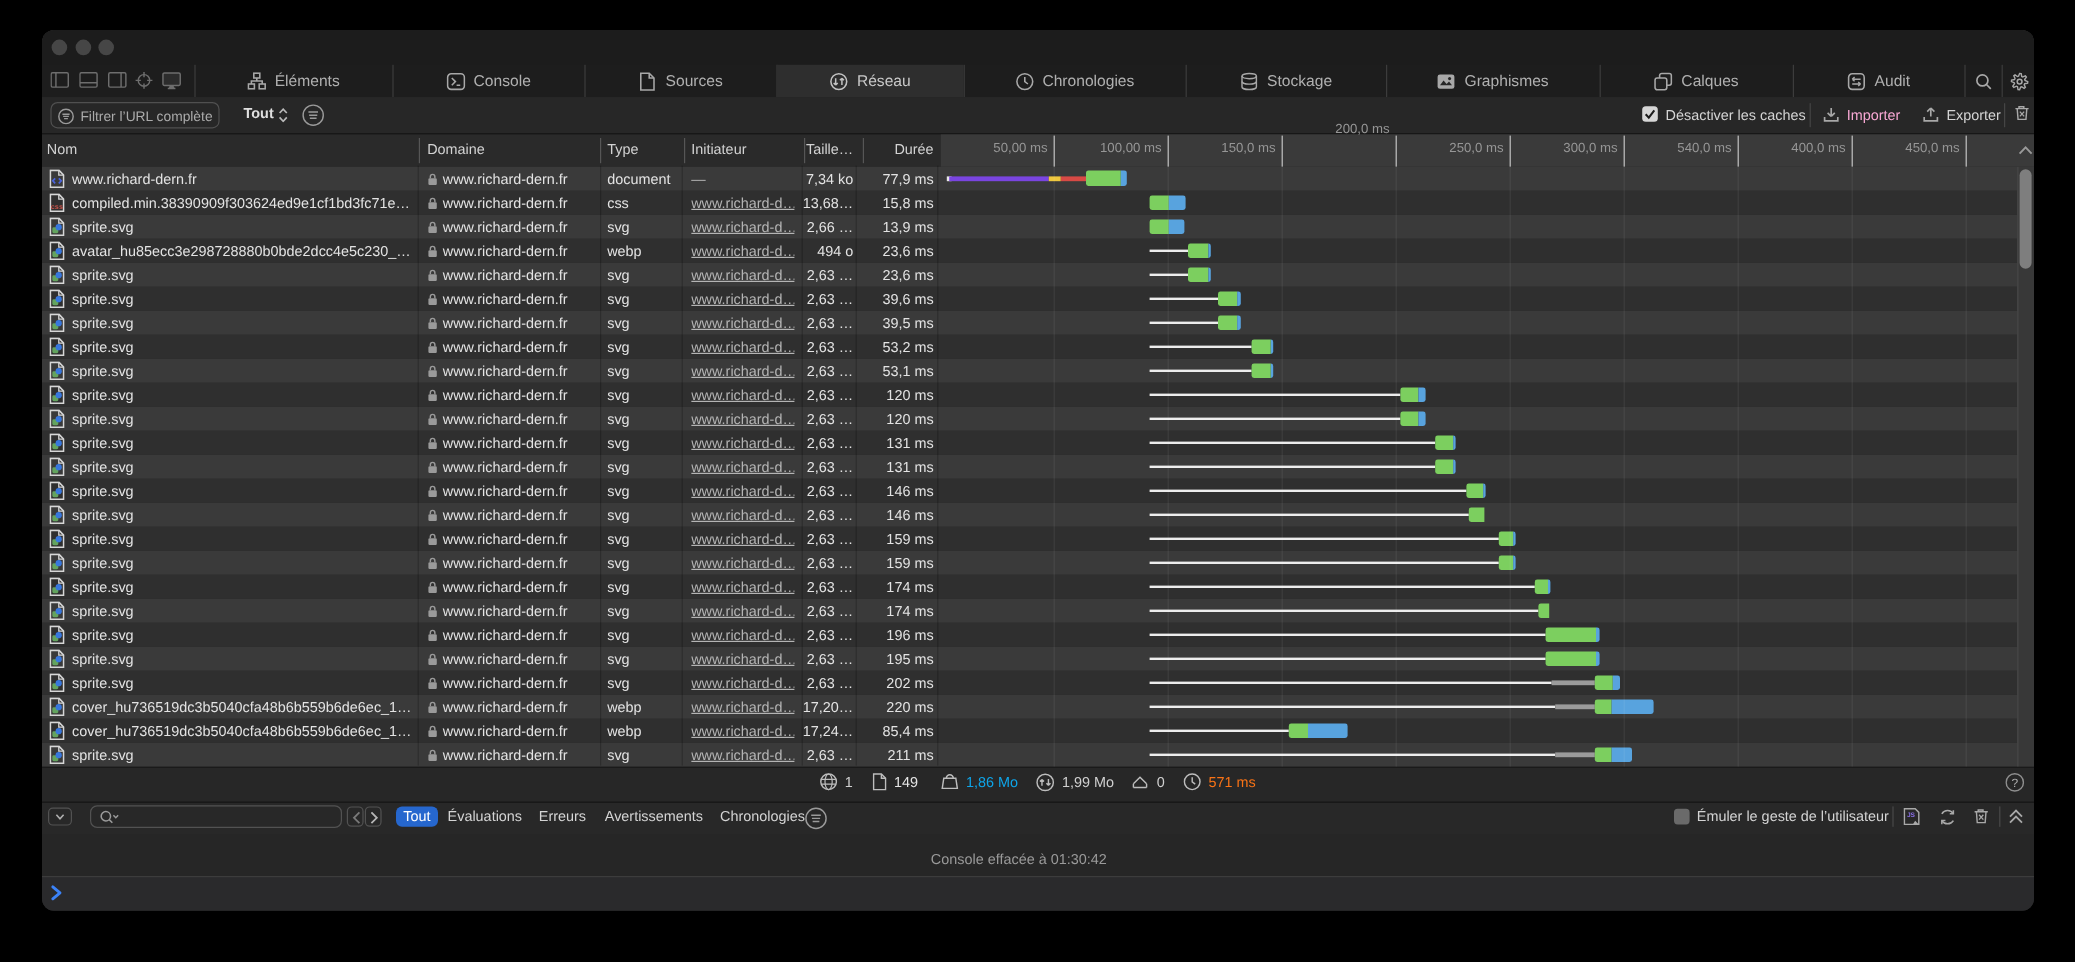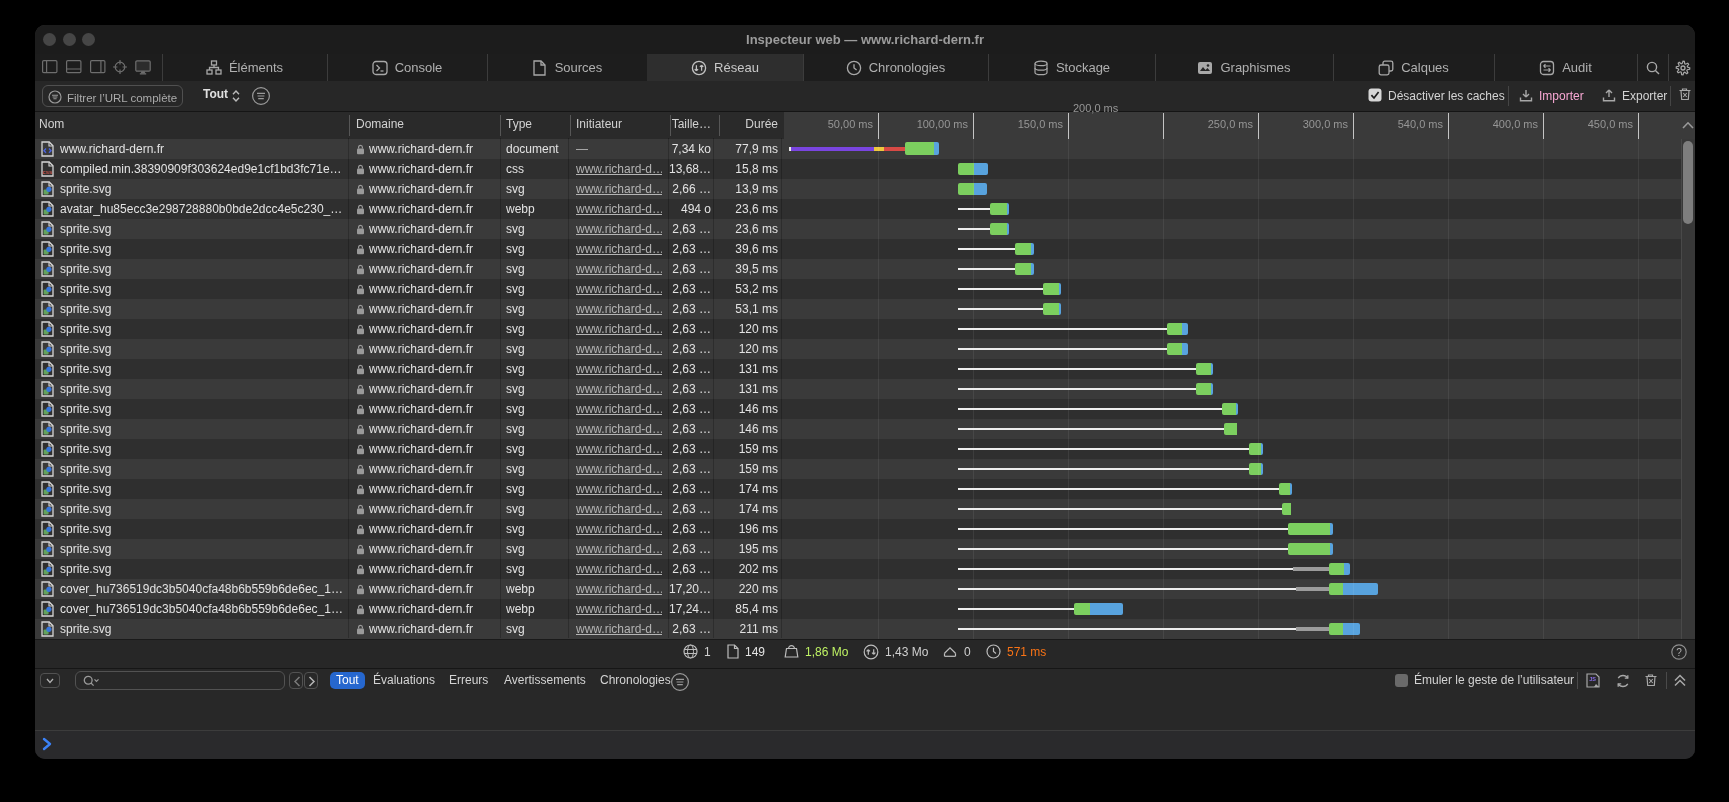--- a/index.html
+++ b/index.html
@@ -44,21 +44,20 @@
 #prompt{position:absolute;left:0;top:705px;width:100%;height:29px;background:#2a2a2c;border-top:1px solid #3c3c3c}
 .cbtn{position:absolute;border:1px solid #525252;border-radius:4px}
 .pill{position:absolute;top:647px;background:#2667ce;color:#fff;border-radius:5px;font-size:12px;height:17px;line-height:17px;padding:0 6px}
 .clbl{position:absolute;top:648px;font-size:12px;color:#d4d4d4}
 </style></head><body>
 <div id="win">
 <div id="titlebar"></div>
 <div class="tl" style="left:8px"></div>
 <div class="tl" style="left:28px"></div>
 <div class="tl" style="left:47px"></div>
-<div id="title">Inspecteur web — www.richard-dern.fr</div>
 <div id="tabbar"></div>
 <div class="abs" style="left:7px;top:35px">
       <svg class="ticon" width="16" height="14" viewBox="0 0 16 14" style="">
         <rect x="0.6" y="0.6" width="14.3" height="12" rx="1.2" fill="none" stroke="#6e6e6e" stroke-width="1.2"></rect>
         <line x1="4.6" y1="0.6" x2="4.6" y2="12.6" stroke="#6e6e6e" stroke-width="1.2"></line>
       </svg>
     </div>
 <div class="abs" style="left:31px;top:35px">
       <svg class="ticon" width="16" height="14" viewBox="0 0 16 14" style="">
         <rect x="0.6" y="0.6" width="14.3" height="12" rx="1.2" fill="none" stroke="#6e6e6e" stroke-width="1.2"></rect>
@@ -248,21 +247,21 @@
 <div class="abs" style="left:1603px;top:88px;width:1px;height:26px;background:#c4c4c4"></div>
 <div class="hcell" style="left:4px;top:92px;position:absolute;font-size:12px;color:#d2d2d2">Nom</div>
 <div class="abs" style="left:321px;top:92px;font-size:12px;color:#d2d2d2">Domaine</div>
 <div class="abs" style="left:471px;top:92px;font-size:12px;color:#d2d2d2">Type</div>
 <div class="abs" style="left:541px;top:92px;font-size:12px;color:#d2d2d2">Initiateur</div>
 <div class="abs" style="left:560px;top:92px;width:116px;text-align:right;font-size:12px;color:#d2d2d2">Taille…</div>
 <div class="abs" style="left:640px;top:92px;width:103px;text-align:right;font-size:12px;color:#d2d2d2">Durée</div>
 <div class="abs" style="left:753px;top:93px;width:85px;text-align:right;font-size:11px;color:#969696">50,00 ms</div>
 <div class="abs" style="left:848px;top:93px;width:85px;text-align:right;font-size:11px;color:#969696">100,00 ms</div>
 <div class="abs" style="left:943px;top:93px;width:85px;text-align:right;font-size:11px;color:#969696">150,0 ms</div>
-<div class="abs" style="left:1038px;top:77px;width:85px;font-size:11px;color:#969696">200,0 ms</div>
+<div class="abs" style="left:1038px;top:77px;width:85px;text-align:right;font-size:11px;color:#969696">200,0 ms</div>
 <div class="abs" style="left:1133px;top:93px;width:85px;text-align:right;font-size:11px;color:#969696">250,0 ms</div>
 <div class="abs" style="left:1228px;top:93px;width:85px;text-align:right;font-size:11px;color:#969696">300,0 ms</div>
 <div class="abs" style="left:1323px;top:93px;width:85px;text-align:right;font-size:11px;color:#969696">540,0 ms</div>
 <div class="abs" style="left:1418px;top:93px;width:85px;text-align:right;font-size:11px;color:#969696">400,0 ms</div>
 <div class="abs" style="left:1513px;top:93px;width:85px;text-align:right;font-size:11px;color:#969696">450,0 ms</div>
 <div class="row odd" style="top:114px">
 <span class="abs" style="left:6px;top:2px">
         <svg class="ticon" width="13" height="16" viewBox="0 0 13 16" style="">
           <path d="M1 1h7.2l3.8 3.8V15H1z" fill="none" stroke="#d6d6d6" stroke-width="1.3"></path>
           <path d="M8 1.2v3.8h3.8" fill="none" stroke="#d6d6d6" stroke-width="1.1"></path>
@@ -923,29 +922,29 @@
         <path d="M7.5 1v3.5H11" fill="none" stroke="#bdbdbd" stroke-width="1.2"></path>
       </svg>
     </div>
 <div class="abs" style="left:710px;top:620px;font-size:12px;color:#e5e5e5">149</div>
 <div class="abs" style="left:749px;top:619px">
       <svg class="ticon" width="15" height="16" viewBox="0 0 15 16" style="">
         <path d="M4.6 4.5a2.9 2.9 0 115.8 0" fill="none" stroke="#bdbdbd" stroke-width="1.2"></path>
         <path d="M2.5 4.5h10l1.3 8.5H1.2z" fill="none" stroke="#bdbdbd" stroke-width="1.2"></path>
       </svg>
     </div>
-<div class="abs" style="left:770px;top:620px;font-size:12px;color:#bef264">1,86 Mo</div>
+<div class="abs" style="left:770px;top:620px;font-size:12px;color:#0ea5e9">1,86 Mo</div>
 <div class="abs" style="left:828px;top:619px">
       <svg class="ticon" width="16" height="16" viewBox="0 0 16 16" style="">
         <circle cx="8" cy="8" r="6.8" fill="none" stroke="#bdbdbd" stroke-width="1.2"></circle>
         <path d="M5.3 5.6v5.2M5.3 5.6L3.6 7.3M5.3 5.6L7 7.3" fill="none" stroke="#bdbdbd" stroke-width="1.2"></path>
         <path d="M10.7 10.4V5.2M10.7 10.4L9 8.7M10.7 10.4l1.7-1.7" fill="none" stroke="#bdbdbd" stroke-width="1.2"></path>
       </svg>
     </div>
-<div class="abs" style="left:850px;top:620px;font-size:12px;color:#d0d0d0">1,43 Mo</div>
+<div class="abs" style="left:850px;top:620px;font-size:12px;color:#d0d0d0">1,99 Mo</div>
 <div class="abs" style="left:907px;top:619px">
       <svg class="ticon" width="16" height="16" viewBox="0 0 16 16" style="">
         <path d="M2.5 9.2L8 3.8l5.5 5.4" fill="none" stroke="#bdbdbd" stroke-width="1.2"></path>
         <path d="M2.5 12.3h11" stroke="#bdbdbd" stroke-width="1.2"></path>
         <path d="M2.5 12.3V9.2M13.5 12.3V9.2" stroke="#bdbdbd" stroke-width="1.2"></path>
       </svg>
     </div>
 <div class="abs" style="left:929px;top:620px;font-size:12px;color:#d0d0d0">0</div>
 <div class="abs" style="left:951px;top:619px">
       <svg class="ticon" width="15" height="16" viewBox="0 0 15 16" style="">
@@ -1021,18 +1020,21 @@
         <path d="M1.5 3.5h11M4.5 3.5V2h4v1.5M3 3.5l.7 9h6.6l.7-9" fill="none" stroke="#a8a8a8" stroke-width="1.2"></path>
         <path d="M5.2 6l3.6 4M8.8 6l-3.6 4" stroke="#a8a8a8" stroke-width="1.1"></path>
       </svg>
     </div>
 <div class="abs" style="left:1631px;top:647px;width:1px;height:17px;background:#4a4a4a"></div>
 <div class="abs" style="left:1639px;top:649px">
       <svg class="ticon" width="12" height="13" viewBox="0 0 12 13" style="">
         <path d="M1 6.5L6 1.5l5 5M1 11.5l5-5 5 5" fill="none" stroke="#a8a8a8" stroke-width="1.5"></path>
       </svg>
     </div>
+<div id="cmsg">
+      <div style="margin-top:14px;margin-right:32px">Console effacée à 01:30:42</div>
+    </div>
 <div id="prompt"></div>
 <div class="abs" style="left:7px;top:712px">
       <svg class="ticon" width="10" height="14" viewBox="0 0 10 14" style="">
         <path d="M2 2l6 5-6 5" fill="none" stroke="#3b82f7" stroke-width="2.4" stroke-linecap="round" stroke-linejoin="round"></path>
       </svg>
     </div>
 </div>
 </body></html>

